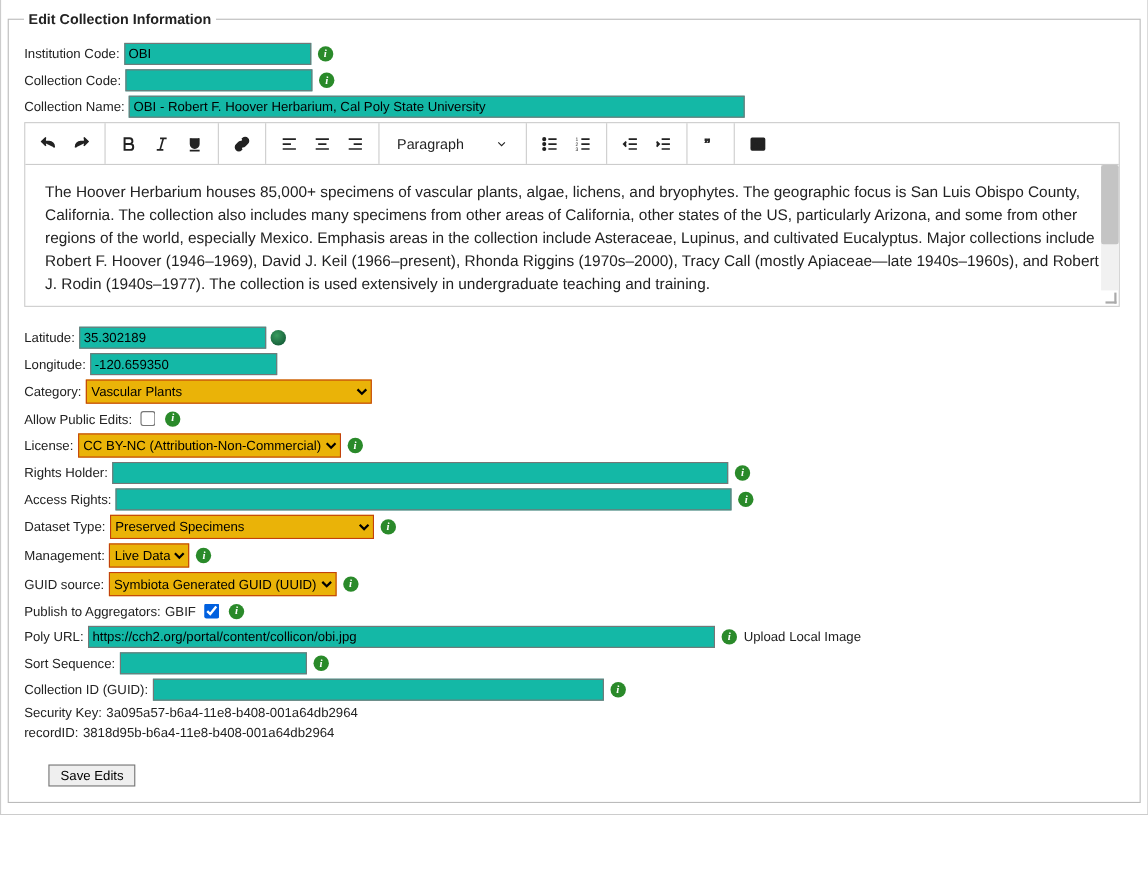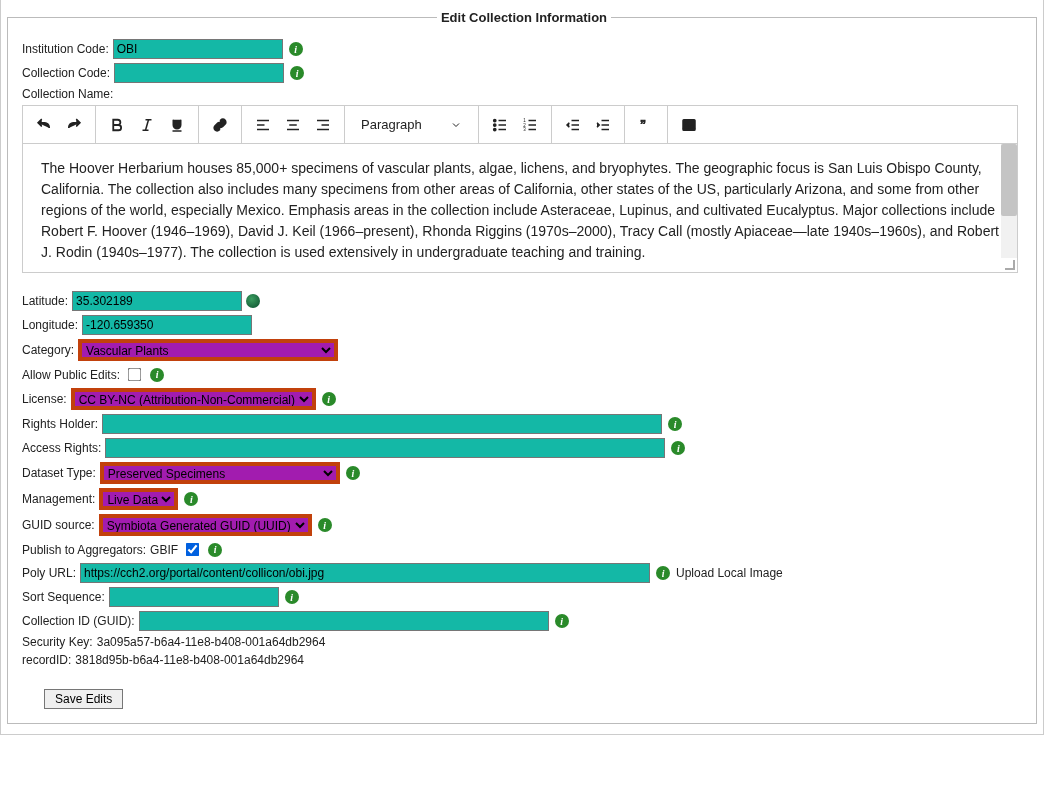--- a/index.html
+++ b/index.html
@@ -4,25 +4,25 @@
 <style>
   * { box-sizing: border-box; }
   html, body { margin:0; padding:0; font-family: Verdana, Arial, sans-serif; font-size:12px; color:#222; background:#fff; }
   .page { width:1044px; }
   
   .tab-strip { background:linear-gradient(#e9e9e9,#d7d7d7); border:1px solid #ccc; border-radius:4px 4px 0 0; padding:4px 4px 0 4px; display:flex; gap:2px; }
   .tab { padding:6px 14px; border:1px solid #bbb; border-bottom:none; border-radius:4px 4px 0 0; background:linear-gradient(#ededed,#dcdcdc); color:#555; cursor:pointer; font-weight:600; font-size:12px; }
   .tab.active { background:#fff; color:#333; position:relative; top:1px; border-color:#ccc; }
   .panel { border:1px solid #ccc; border-top:none; padding:10px 0 0 0; }
   fieldset.main { border:1px solid #bbb; margin:0 6px 10px 6px; padding:10px 10px 10px 14px; }
-  fieldset.main > legend { font-weight:bold; font-size:13px; padding:0 4px;text-align:center; }
+  fieldset.main > legend { font-weight:bold; font-size:13px; padding:0 4px; }
   .row { margin:4px 0; display:flex; align-items:center; flex-wrap:wrap; }
   .lbl { margin-right:4px; }
   input[type=text] { font-family: Verdana, Arial, sans-serif; font-size:12px; padding:1px 3px; border:1px solid #767676; background:#14b8a6; height:20px; }
-  select { font-family: Verdana, Arial, sans-serif; font-size:12px; border:4px solid #c2410c; background:#a21caf; height:22px; }
+  select { font-family: Verdana, Arial, sans-serif; font-size:12px; border:1px solid #c2410c; background:#eab308; height:22px; }
   .info-icon { width:14px; height:14px; border-radius:50%; background:#2a8a2a; color:#fff; font-style:italic; font-weight:bold; font-family: Georgia, serif; font-size:10px; display:inline-flex; align-items:center; justify-content:center; margin-left:6px; cursor:help; }
   .globe-icon { width:14px; height:14px; border-radius:50%; background:radial-gradient(circle at 40% 35%, #3a9d5f, #0b4d2e); display:inline-block; margin-left:4px; cursor:pointer; }
   .desc-label { margin:6px 0 2px 0; }
   
   .rte { border:1px solid #ccc; background:#fff; width:996px; }
   .rte-toolbar { display:flex; align-items:center; border-bottom:1px solid #ccc; height:38px; }
   .rte-group { display:flex; align-items:center; height:100%; border-right:1px solid #ccc; padding:0 6px; }
   .rte-btn { width:30px; height:30px; display:flex; align-items:center; justify-content:center; color:#222; cursor:pointer; border-radius:3px; }
   .rte-btn svg { width:18px; height:18px; stroke:currentColor; fill:currentColor; }
   .rte-para { display:flex; align-items:center; height:30px; padding:0 10px; gap:28px; cursor:pointer; font-size:13px; color:#222; }
@@ -51,20 +51,21 @@
       </div>
 
       <div class="row">
         <span class="lbl">Collection Code:</span>
         <input type="text" style="width: 170px;" value="">
         <span class="info-icon">i</span>
       </div>
 
       <div class="row">
         <span class="lbl">Collection Name:</span>
+        <input type="text" style="width: 560px;" value="OBI - Robert F. Hoover Herbarium, Cal Poly State University">
       </div>
 
 
       <div class="rte">
         <div class="rte-toolbar">
           <div class="rte-group">
             <div class="rte-btn">
                 <svg viewBox="0 0 24 24" fill="none" stroke-width="2">
                   <path d="M9 14l-5-5 5-5"></path>
                   <path d="M4 9h9a6 6 0 016 6v1"></path>

